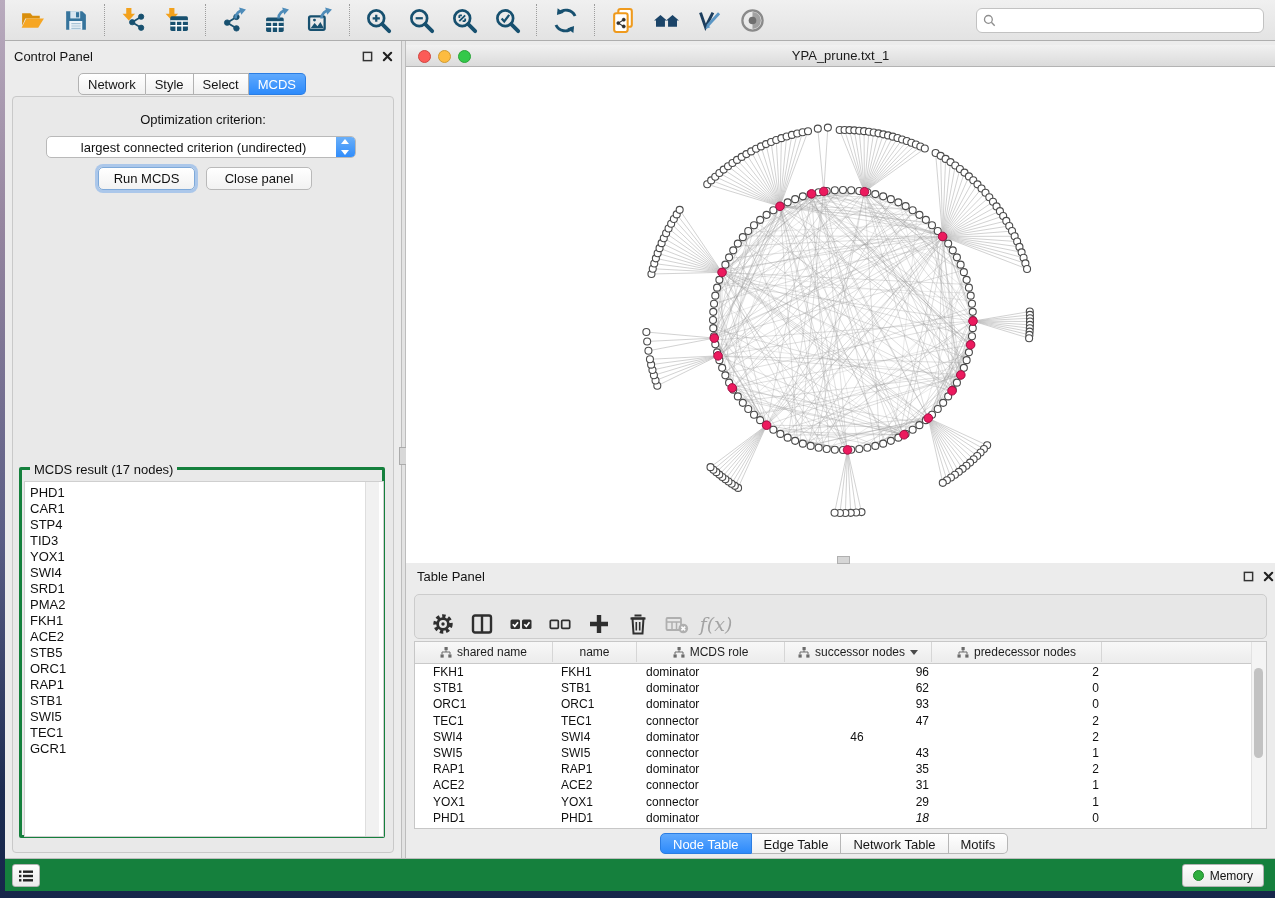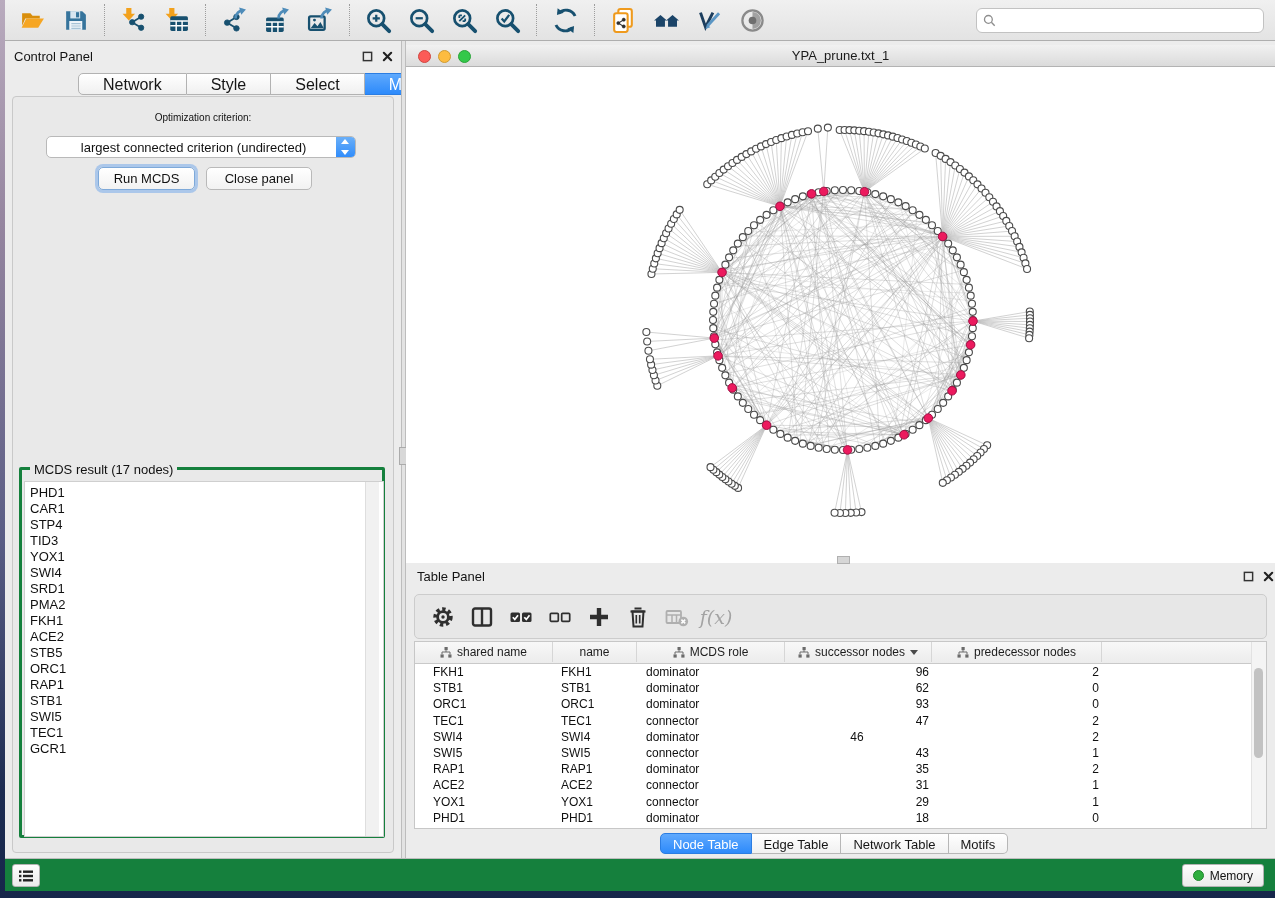--- a/index.html
+++ b/index.html
@@ -21,28 +21,28 @@
     background:#fff;border:1px solid #c2c2c2;border-radius:6px;display:flex;align-items:center;padding:0 6px}
   .search-wrap svg{width:13px;height:13px;margin-right:4px;flex:0 0 auto}
   .search-wrap input{border:none;outline:none;background:transparent;flex:1;font:12px "Liberation Sans",sans-serif}
 
   
   .ctrl{position:absolute;left:0;top:41px;width:396px;height:817px}
   .panel-head{position:absolute;left:9px;top:8px;font-size:13px;color:#141414}
   .wbtn{position:absolute;top:9px;width:13px;height:13px;display:flex;align-items:center;justify-content:center}
   .wbtn svg{width:11px;height:11px}
   .ctabs{position:absolute;left:73px;top:32px;height:22px;display:flex}
-  .ctab{font-size:16px;color:#161616;line-height:22px;padding:0 24px;background:linear-gradient(#fff,#f0f0f0);
+  .ctab{font-size:13px;color:#161616;line-height:22px;padding:0 9px;background:linear-gradient(#fff,#f0f0f0);
     border:1px solid #b2b2b2;border-left:none;box-sizing:border-box}
   .ctab:first-child{border-left:1px solid #b2b2b2;border-radius:5px 0 0 5px}
   .ctab:last-child{border-radius:0 5px 5px 0}
   .ctab.active{background:linear-gradient(#5fa9fd,#2d8afb);border-color:#2b7de2;color:#fff}
   .pane{position:absolute;left:7px;top:55px;width:382px;height:757px;box-sizing:border-box;
     background:#e9e9e9;border:1px solid #c9c9c9;border-radius:4px}
-  .opt-label{position:absolute;left:0;top:15px;width:100%;text-align:center;font-size:10px;color:#111}
+  .opt-label{position:absolute;left:0;top:15px;width:100%;text-align:center;font-size:13px;color:#111}
   .select{position:absolute;left:33px;top:39px;width:310px;height:22px;box-sizing:border-box;background:#fff;
     border:1px solid #b9b9b9;border-radius:5px;display:flex;align-items:center;overflow:hidden}
   .select .val{flex:1;text-align:center;font-size:13px;color:#111;padding-left:4px}
   .select .step{width:19px;height:22px;background:linear-gradient(#6db1f8,#2e8bfb);position:relative;flex:0 0 auto}
   .select .step:before,.select .step:after{content:"";position:absolute;left:5px;border:4.5px solid transparent}
   .select .step:before{top:3px;border-top-width:0;border-bottom:5px solid #fff}
   .select .step:after{bottom:3px;border-bottom-width:0;border-top:5px solid #fff}
   .pbtn{position:absolute;top:70px;height:23px;box-sizing:border-box;background:linear-gradient(#fff,#f2f2f2);
     border:1px solid #b9b9b9;border-radius:5px;font-size:13px;color:#111;text-align:center;line-height:21px}
   .pbtn.run{left:85px;width:97px;border-color:#7ea9d9;box-shadow:0 0 0 3px rgba(110,165,235,.5)}
@@ -67,21 +67,21 @@
   .tl.red{left:12px;background:#fc5b57;border:1px solid #cf4640}
   .tl.yel{left:32px;background:#fdbc40;border:1px solid #cf9b32}
   .tl.grn{left:52px;background:#34c84a;border:1px solid #2aa438}
   .canvas{position:absolute;left:0;top:26px;width:869px;height:496px;background:#fff}
   .h-grab{position:absolute;left:431px;top:515px;width:13px;height:8px;background:#d6d6d6;border:1px solid #b0b0b0;box-sizing:border-box}
 
   
   .table-panel{position:absolute;left:401px;top:563px;width:869px;height:295px}
   .tp-head{position:absolute;left:11px;top:6px;font-size:13px;color:#141414}
   .tp-toolbar{position:absolute;left:8px;top:31px;width:853px;height:45px;box-sizing:border-box;
-    background:#e7e7e7;border:1px solid #cccccc;border-radius:5px;display:flex;align-items:center;padding-left:14px}
+    background:#e7e7e7;border:1px solid #cccccc;border-radius:5px;display:flex;align-items:flex-end;padding-left:14px}
   .tp-btn{width:28px;height:28px;margin-right:11px;display:flex;align-items:center;justify-content:center;flex:0 0 auto}
   .tp-btn svg{width:24px;height:24px}
   .fx{font-family:"DejaVu Serif",serif;font-style:italic;font-size:19px;color:#9c9c9c}
   .tbox{position:absolute;left:8px;top:78px;width:853px;height:188px;box-sizing:border-box;background:#fff;border:1px solid #c7c7c7}
   .thead{position:absolute;left:0;top:0;width:837px;height:21px;background:linear-gradient(#f8f8f8,#ececec);border-bottom:1px solid #c9c9c9}
   .th{position:absolute;top:0;height:20px;box-sizing:border-box;display:flex;align-items:center;justify-content:center;
     gap:5px;font-size:12px;color:#1d1d1d;border-right:1px solid #d6d6d6}
   .th svg{flex:0 0 auto}
   .sort{width:0;height:0;border:4px solid transparent;border-top:5px solid #4a4a4a;margin-top:4px}
   .trow{position:absolute;left:0;width:837px;height:16px;font-size:12px;color:#101010}
@@ -1183,21 +1183,21 @@
             <span style="left: 18px; width: 115px; text-align: left;">YOX1</span>
             <span style="left: 146px; width: 70px; text-align: left;">YOX1</span>
             <span style="left: 231px; width: 132px; text-align: left;">connector</span>
             <span style="left: 370px; width: 144px; text-align: right;">29</span>
             <span style="left: 517px; width: 167px; text-align: right;">1</span>
           </div>
           <div class="trow" style="top: 167.8px;">
             <span style="left: 18px; width: 115px; text-align: left;">PHD1</span>
             <span style="left: 146px; width: 70px; text-align: left;">PHD1</span>
             <span style="left: 231px; width: 132px; text-align: left;">dominator</span>
-            <span style="left: 370px; width: 144px; text-align: right;">18</span>
+            <span style="left: 370px; width: 144px; text-align: right; font-style: italic;">18</span>
             <span style="left: 517px; width: 167px; text-align: right;">0</span>
           </div>
         </div>
       <div class="vscroll">
           <div class="vthumb"></div>
         </div>
     </div>
 
     <div class="btabs">
         <span class="btab active">Node Table</span>

